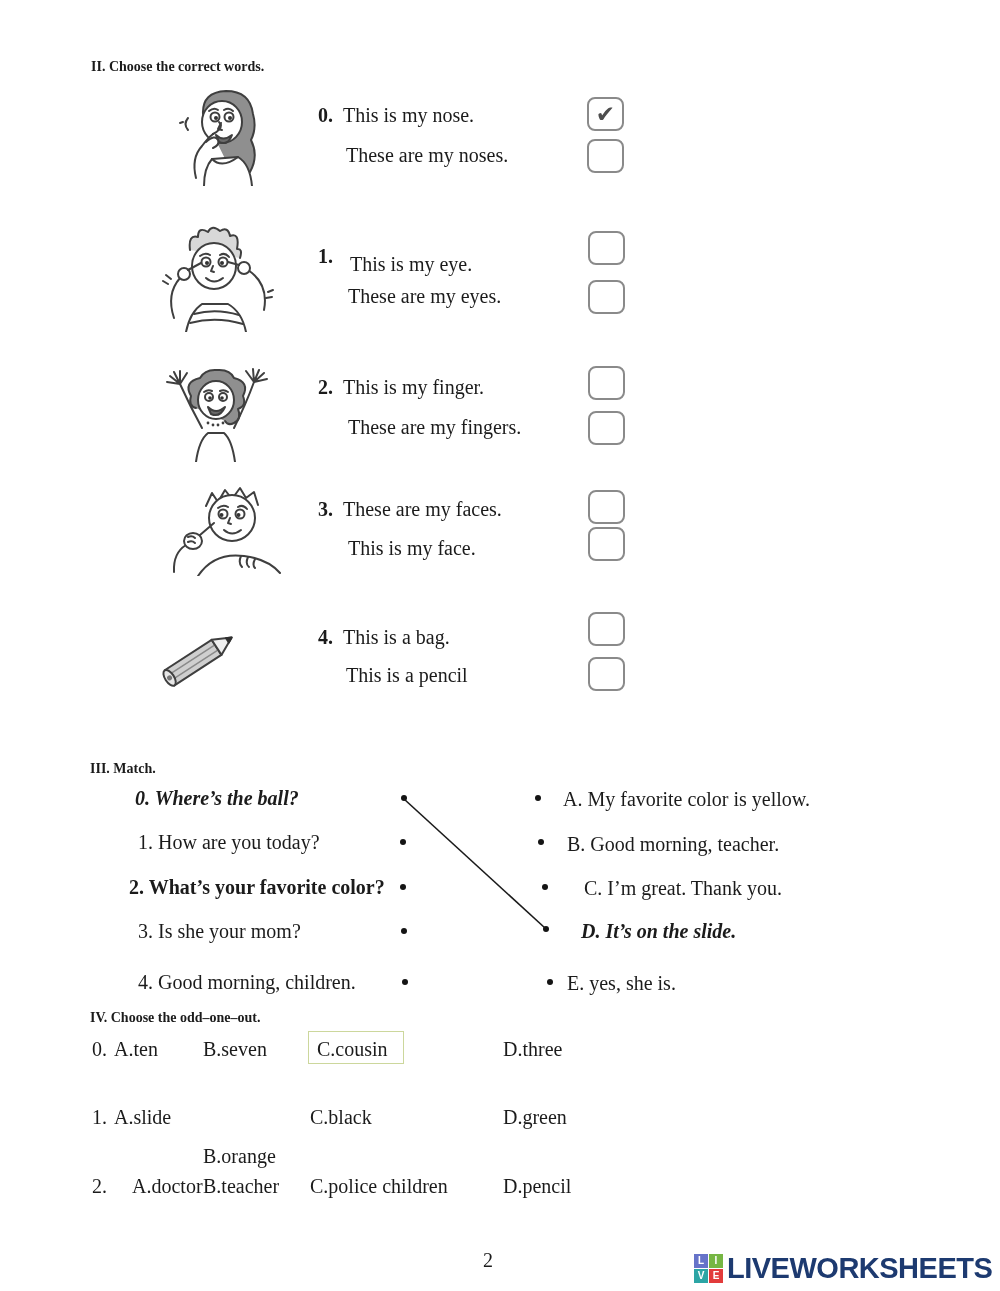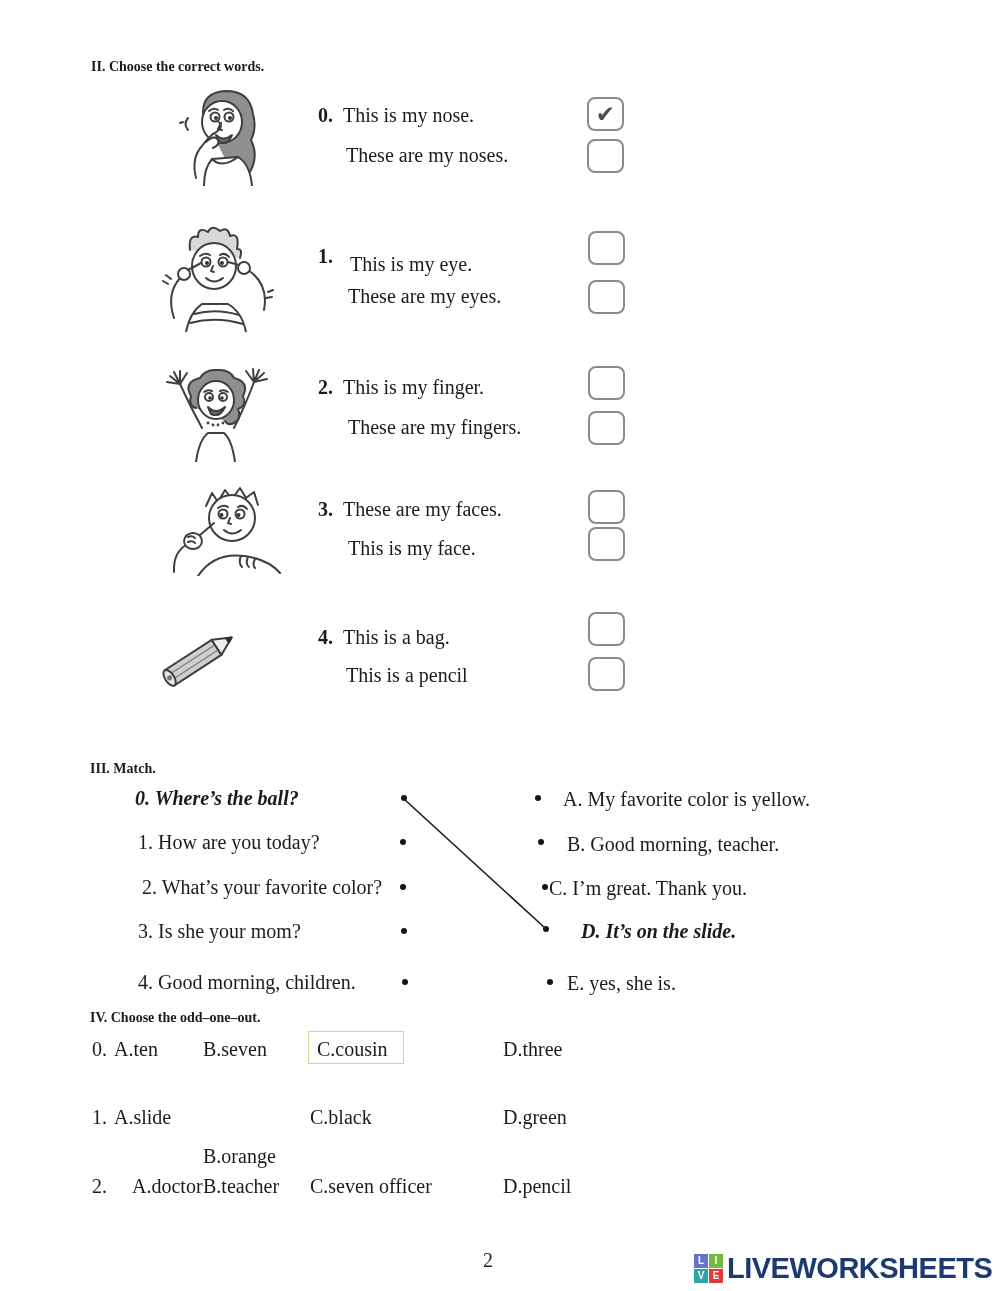--- a/index.html
+++ b/index.html
@@ -166,39 +166,39 @@
 <span class="pos t num" style="left:318px;top:626px;">4.</span>
 <span class="pos t" style="left:343px;top:626px;">This is a bag.</span>
 <span class="pos t" style="left:346px;top:664px;">This is a pencil</span>
 <div class="cb" style="left:588px;top:612px;"></div>
 <div class="cb" style="left:588px;top:657px;"></div>
 
 <div class="pos title" style="left:90px;top:757px;">III. Match.</div>
 
 <span class="pos t bi" style="left:135px;top:787px;">0. Where’s the ball?</span>
 <span class="pos t" style="left:138px;top:831px;">1.  How are you today?</span>
-<span class="pos t" style="left:142px;top:876px;">2. What’s your favorite color?</span>
+<span class="pos t" style="left:129px;top:876px;font-weight:bold;">2. What’s your favorite color?</span>
 <span class="pos t" style="left:138px;top:920px;">3. Is she your mom?</span>
 <span class="pos t" style="left:138px;top:971px;">4. Good morning, children.</span>
 
 <div class="dot" style="left:401px;top:795px;"></div>
 <div class="dot" style="left:400px;top:839px;"></div>
 <div class="dot" style="left:400px;top:884px;"></div>
 <div class="dot" style="left:401px;top:928px;"></div>
 <div class="dot" style="left:402px;top:979px;"></div>
 
 <div class="dot" style="left:535px;top:795px;"></div>
 <div class="dot" style="left:538px;top:839px;"></div>
 <div class="dot" style="left:542px;top:884px;"></div>
 <div class="dot" style="left:543px;top:926px;"></div>
 <div class="dot" style="left:547px;top:979px;"></div>
 
 <span class="pos t" style="left:563px;top:788px;">A. My favorite color is yellow.</span>
 <span class="pos t" style="left:567px;top:833px;">B. Good morning, teacher.</span>
-<span class="pos t" style="left:549px;top:877px;">C. I’m great. Thank you.</span>
+<span class="pos t" style="left:584px;top:877px;">C. I’m great. Thank you.</span>
 <span class="pos t bi" style="left:581px;top:920px;">D. It’s on the slide.</span>
 <span class="pos t" style="left:567px;top:972px;">E. yes, she is.</span>
 
 <svg class="overlay" width="1000" height="1291">
   <line x1="404" y1="799" x2="545" y2="928" stroke="#1a1a1a" stroke-width="1.6"></line>
 </svg>
 
 <div class="pos title" style="left:90px;top:1006px;font-family:Liberation Serif, serif;">IV. Choose the odd–one–out.</div>
 
 <div class="answer-box" style="left:308px;top:1031px;width:94px;height:31px;"></div>
@@ -211,21 +211,21 @@
 
 <span class="pos t" style="left:92px;top:1106px;">1.</span>
 <span class="pos t" style="left:114px;top:1106px;text-align:center;">A.slide</span>
 <span class="pos t" style="left:203px;top:1106px;margin-top:39px;">B.orange</span>
 <span class="pos t" style="left:310px;top:1106px;">C.black</span>
 <span class="pos t" style="left:503px;top:1106px;">D.green</span>
 
 <span class="pos t" style="left:92px;top:1175px;">2.</span>
 <span class="pos t" style="left:132px;top:1175px;">A.doctor</span>
 <span class="pos t" style="left:203px;top:1175px;">B.teacher</span>
-<span class="pos t" style="left:310px;top:1175px;">C.seven officer</span>
+<span class="pos t" style="left:310px;top:1175px;">C.police children</span>
 <span class="pos t" style="left:503px;top:1175px;">D.pencil</span>
 
 <span class="pos t" style="left:483px;top:1249px;">2</span>
 
 <div class="lw-grid" style="left:694px;top:1254px;">
   <div class="lw-sq" style="background:#6673c9;">L</div>
   <div class="lw-sq" style="background:#76b643;">I</div>
   <div class="lw-sq" style="background:#2ca5a5;">V</div>
   <div class="lw-sq" style="background:#e23b3b;">E</div>
 </div>

